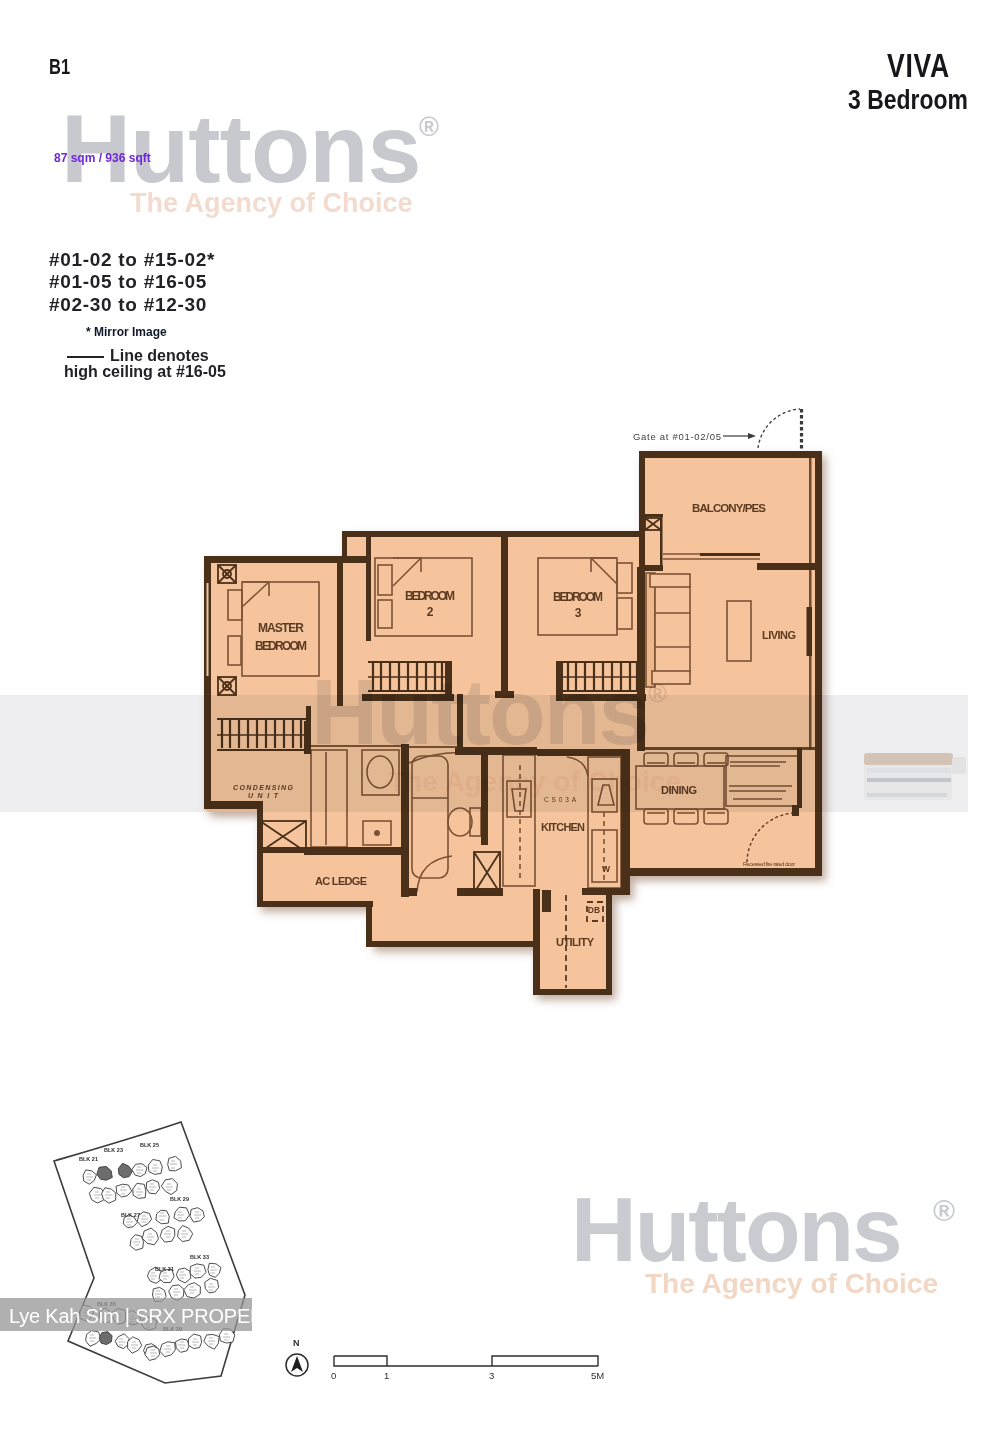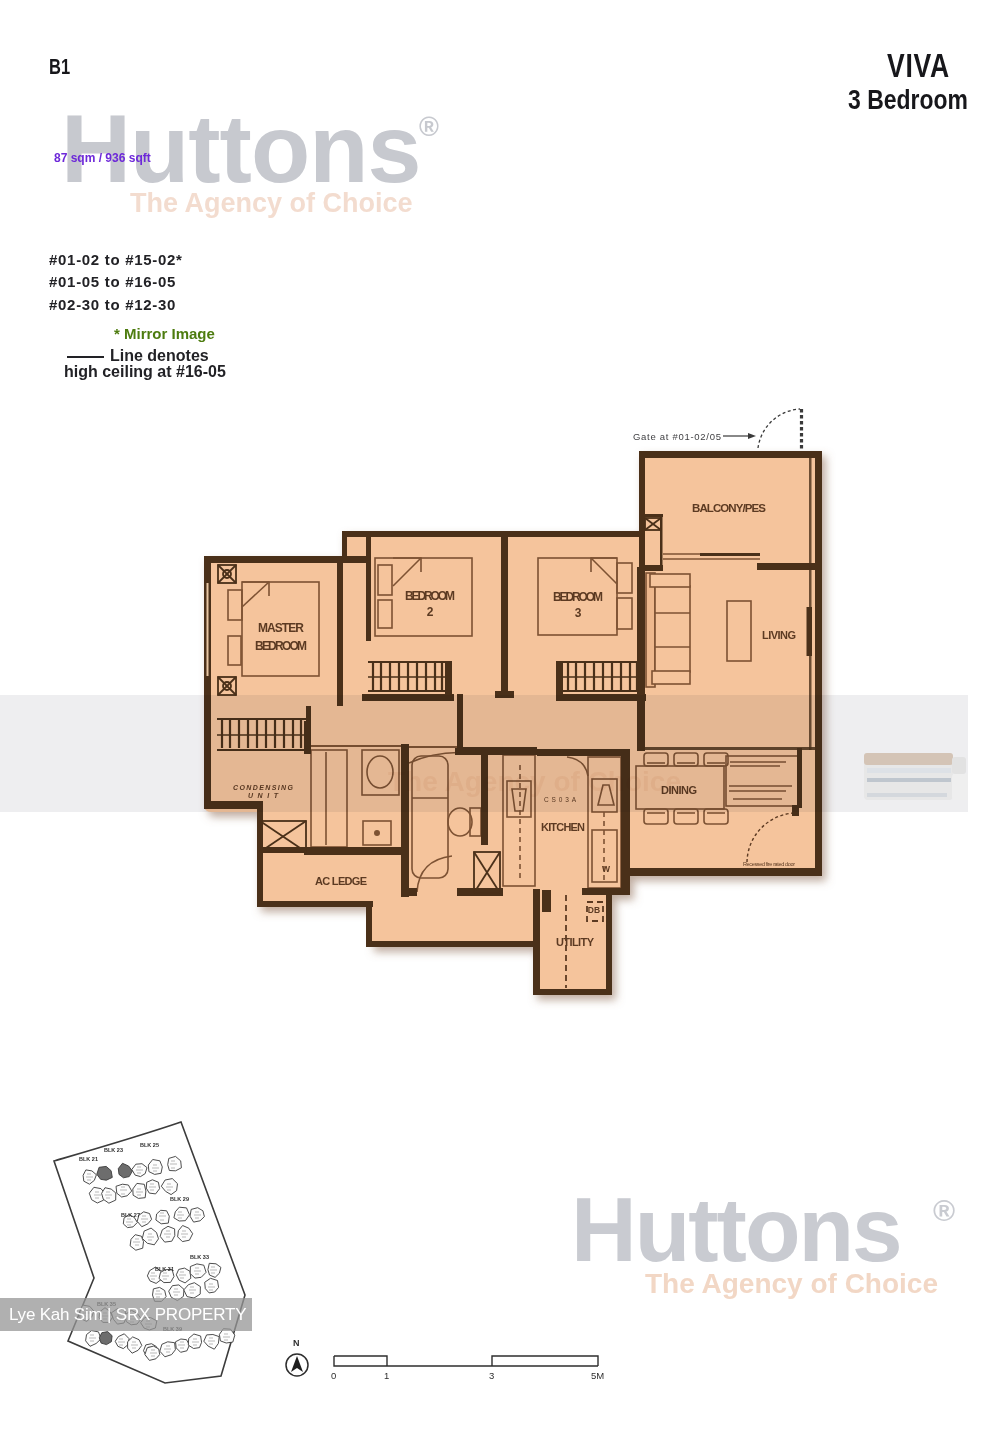--- a/index.html
+++ b/index.html
@@ -18,23 +18,23 @@
 <div class="abs" style="filter:blur(0.4px);left:784px;top:85px;width:184px;text-align:right;font-size:27px;font-weight:bold;color:#17171b;transform:scaleX(0.85);transform-origin:100% 0;">3 Bedroom</div>
 
 <div class="abs" style="filter:blur(0.6px);left:61px;top:100px;font-size:97px;line-height:1;font-weight:bold;color:#c7c9cf;letter-spacing:-1px;">Huttons</div>
 
 <div class="abs" style="filter:blur(0.5px);left:419px;top:112px;font-size:27px;font-weight:bold;color:#c7c9cf;">®</div>
 
 <div class="abs" style="filter:blur(0.5px);left:130px;top:188px;font-size:27px;font-weight:bold;color:#f3dccf;letter-spacing:0px;">The Agency of Choice</div>
 
 <div class="abs" style="filter:blur(0.4px);left:54px;top:151px;font-size:12px;font-weight:bold;color:#6d28d9;">87 sqm / 936 sqft</div>
 
-<div class="abs" style="filter:blur(0.4px);left:49px;top:249px;font-size:15px;font-weight:bold;color:#222226;line-height:22.4px;letter-spacing:0.7px;">#01-02 to #15-02*<br>#01-05 to #16-05<br>#02-30 to #12-30</div>
-
-<div class="abs" style="filter:blur(0.4px);left:86px;top:325px;font-size:15px;font-weight:bold;color:#4d7c0f;margin-left:28px;">* Mirror Image</div>
+<div class="abs" style="filter:blur(0.4px);left:49px;top:249px;font-size:19px;font-weight:bold;color:#222226;line-height:22.4px;letter-spacing:0.7px;">#01-02 to #15-02*<br>#01-05 to #16-05<br>#02-30 to #12-30</div>
+
+<div class="abs" style="filter:blur(0.4px);left:86px;top:325px;font-size:12px;font-weight:bold;color:#0f172a;">* Mirror Image</div>
 
 <div class="abs" style="filter:blur(0.4px);left:67px;top:347px;font-size:16px;font-weight:bold;color:#222226;"><span style="display:inline-block;width:37px;height:1.5px;background:#222226;vertical-align:middle;margin-right:6px;"></span>Line denotes</div>
 
 <div class="abs" style="filter:blur(0.4px);left:64px;top:363px;font-size:16px;font-weight:bold;color:#222226;">high ceiling at #16-05</div>
 
 <svg class="abs" style="left:0;top:0;filter:blur(0.55px);" width="1008" height="1440" viewBox="0 0 1008 1440">
 <defs>
 <filter id="sh" x="-5%" y="-5%" width="115%" height="115%">
 <feDropShadow dx="4" dy="5" stdDeviation="4.5" flood-color="#8d6a52" flood-opacity="0.55"></feDropShadow>
 </filter>
@@ -395,20 +395,21 @@
 <text x="263" y="798" font-size="7" text-anchor="middle" font-style="italic" textLength="30">UNIT</text>
 
 <text x="560" y="802" font-size="6.5" text-anchor="middle" font-weight="normal" textLength="32">CS03A</text>
 
 <text x="769" y="866" font-size="5.5" text-anchor="middle" font-weight="normal" textLength="52">Recessed fire rated door</text>
 </g>
 </svg>
 
 <div class="abs" style="left:0;top:695px;width:1008px;height:117px;background:rgba(148,152,160,0.16);mix-blend-mode:multiply;"></div>
 
+<div class="abs" style="left:311px;top:666px;font-size:93px;line-height:1;font-weight:bold;color:#9fa3ac;letter-spacing:-2px;opacity:0.30;mix-blend-mode:multiply;">Huttons<span style="font-size:25px;vertical-align:42px;">®</span></div>
 
 <div class="abs" style="left:388px;top:766px;font-size:28px;font-weight:bold;color:#e3bd9e;letter-spacing:0px;opacity:0.18;mix-blend-mode:multiply;">The Agency of Choice</div>
 
 <svg class="abs" style="left:840px;top:690px;" width="168" height="140" viewBox="0 0 168 140">
 <g>
 <rect x="24" y="63" width="89" height="47" rx="4" fill="#e7e7e7"></rect>
 <rect x="24" y="63" width="89" height="12" rx="3" fill="#d4c4b6"></rect>
 <rect x="27" y="78" width="84" height="5" fill="#dde1e6"></rect>
 <rect x="27" y="88" width="84" height="4" fill="#bfc6ce"></rect>
 <rect x="27" y="103" width="80" height="4" fill="#d4d8dd"></rect>
@@ -534,21 +535,21 @@
 </svg>
 
 <div class="abs" style="filter:blur(0.6px);left:571px;top:1184px;font-size:91px;line-height:1;font-weight:bold;color:#c9cbd1;letter-spacing:-2px;">Huttons</div>
 
 <div class="abs" style="filter:blur(0.5px);left:933px;top:1194px;font-size:30px;font-weight:bold;color:#c9cbd1;">®</div>
 
 <div class="abs" style="filter:blur(0.5px);left:645px;top:1268px;font-size:28px;font-weight:bold;color:#f2d7c5;">The Agency of Choice</div>
 
 <div class="abs" style="left:0;top:1298px;width:252px;height:33px;background:rgba(150,150,150,0.75);"></div>
 
-<div class="abs" style="left:9px;top:1305px;font-size:17px;color:#ffffff;letter-spacing:-0.2px;text-align:center;">Lye Kah Sim | SRX PROPERTY</div>
+<div class="abs" style="left:9px;top:1305px;font-size:20px;color:#ffffff;letter-spacing:-0.2px;text-align:center;">Lye Kah Sim | SRX PROPERTY</div>
 
 <svg class="abs" style="filter:blur(0.4px);left:280px;top:1334px;" width="40" height="52" viewBox="0 0 40 52">
 <text x="13" y="12" font-size="9" font-weight="bold" fill="#2e2e2e" font-family="Liberation Sans">N</text>
 <circle cx="17" cy="31" r="11" fill="none" stroke="#2e2e2e" stroke-width="1.5"></circle>
 <path d="M17,22 L11,38 L17,34 L23,38 Z" fill="#1e1e1e"></path>
 </svg>
 
 <svg class="abs" style="filter:blur(0.4px);left:325px;top:1345px;" width="290" height="45" viewBox="0 0 290 45">
 <g stroke="#2e2e2e" stroke-width="1.4" fill="none">
 <path d="M9,11 L9,21 L273,21"></path>

